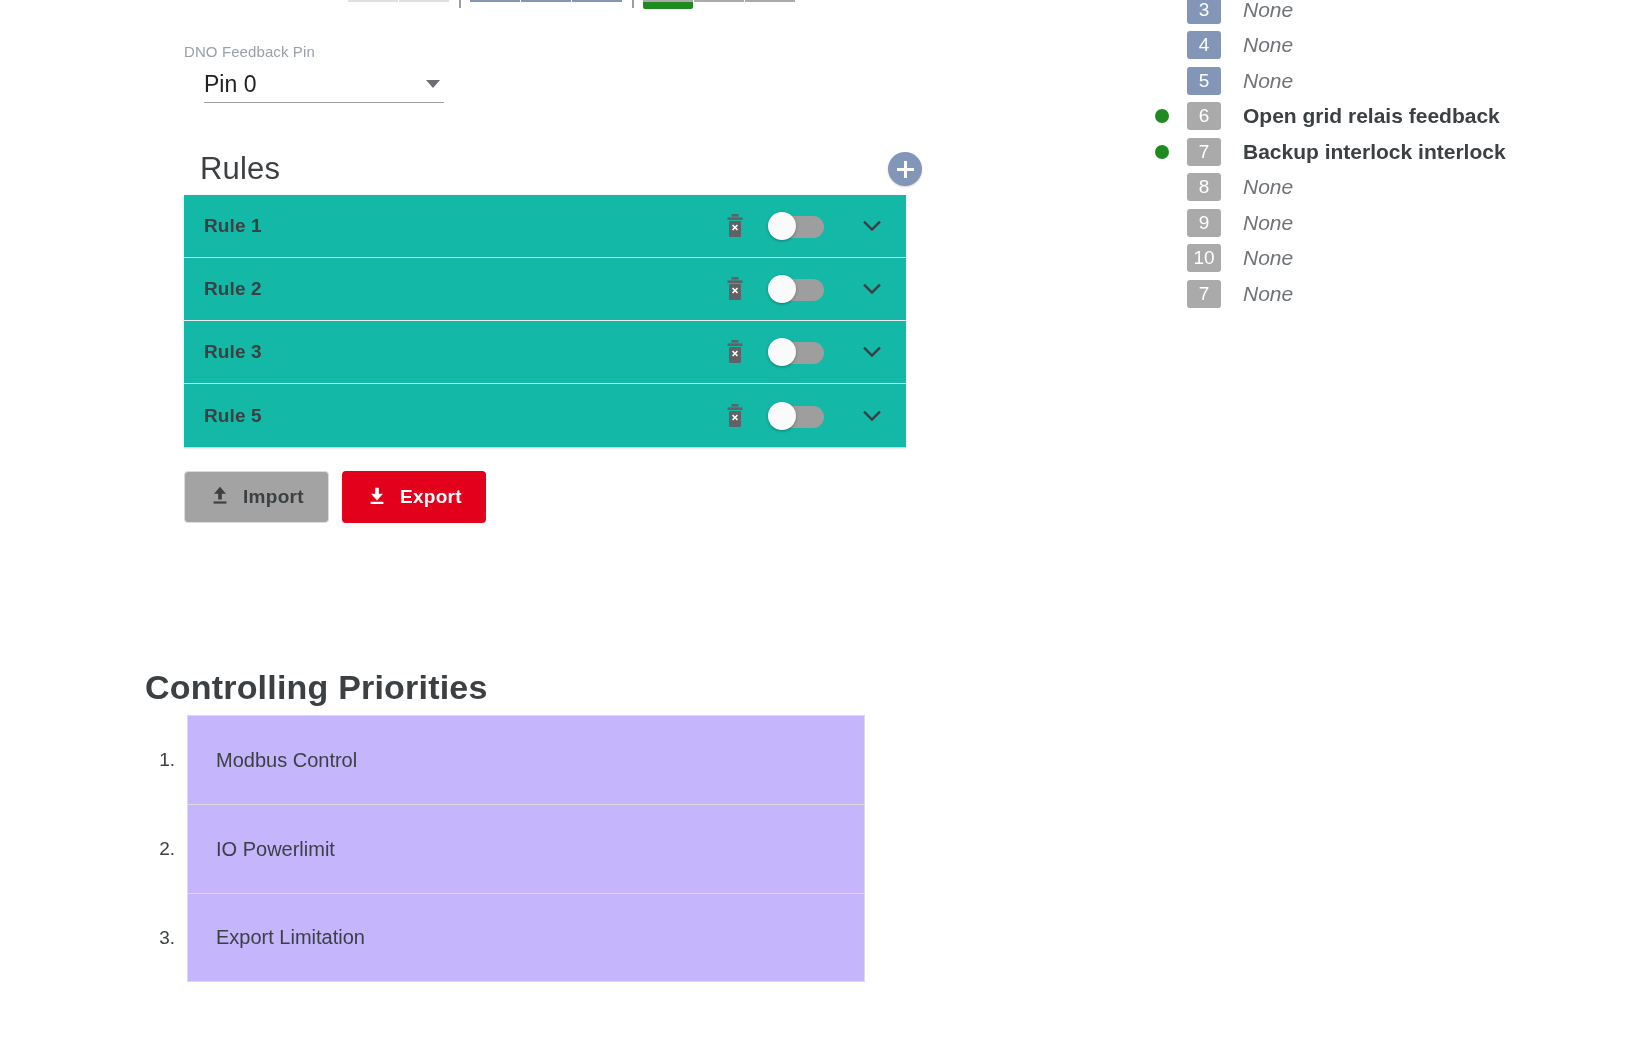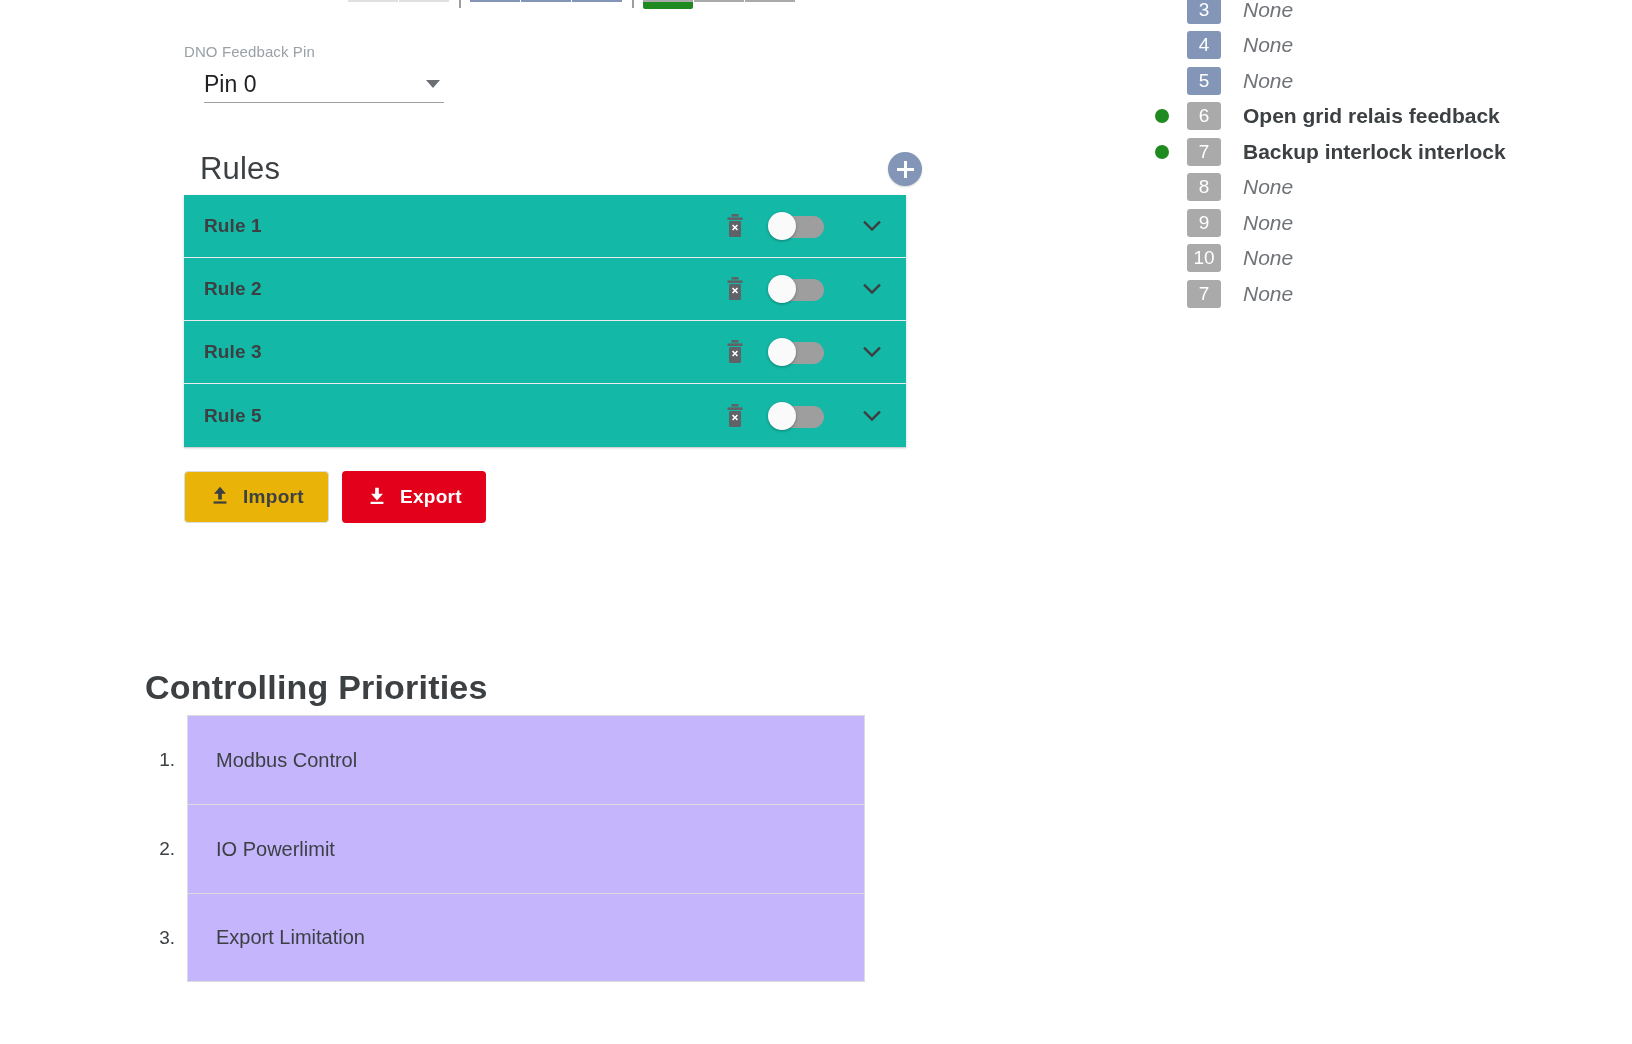--- a/index.html
+++ b/index.html
@@ -245,21 +245,21 @@
     border-radius: 4px;
     font-size: 19px;
     font-weight: bold;
     letter-spacing: .3px;
     cursor: pointer;
     box-sizing: border-box;
     border: none;
     font-family: "Liberation Sans", sans-serif;
   }
   #import-button {
-    background: #eab308;
+    background: #a3a3a3;
     color: #3c4043;
     border: 1px solid #dadce0;
   }
   #export-button {
     background: #e3001b;
     color: #ffffff;
   }
 
   
   #priorities-title {

